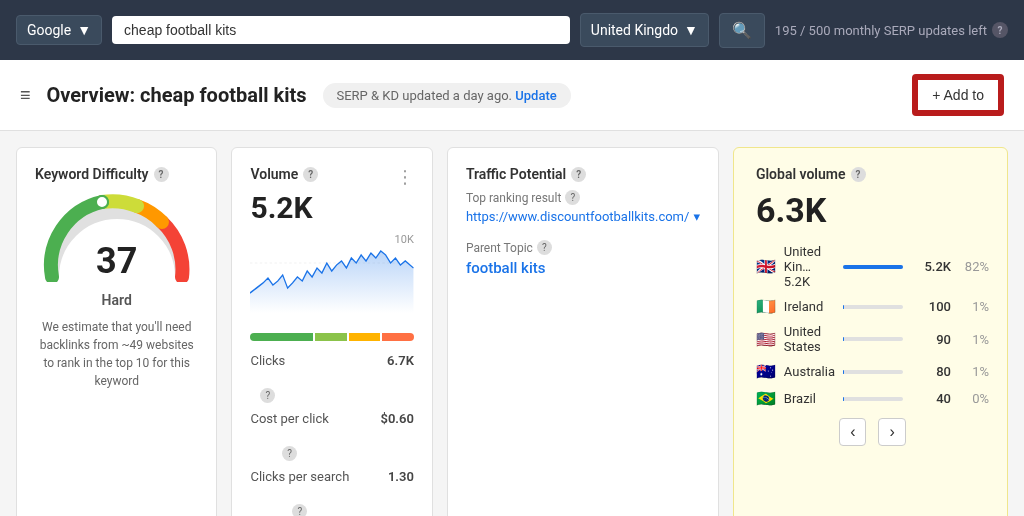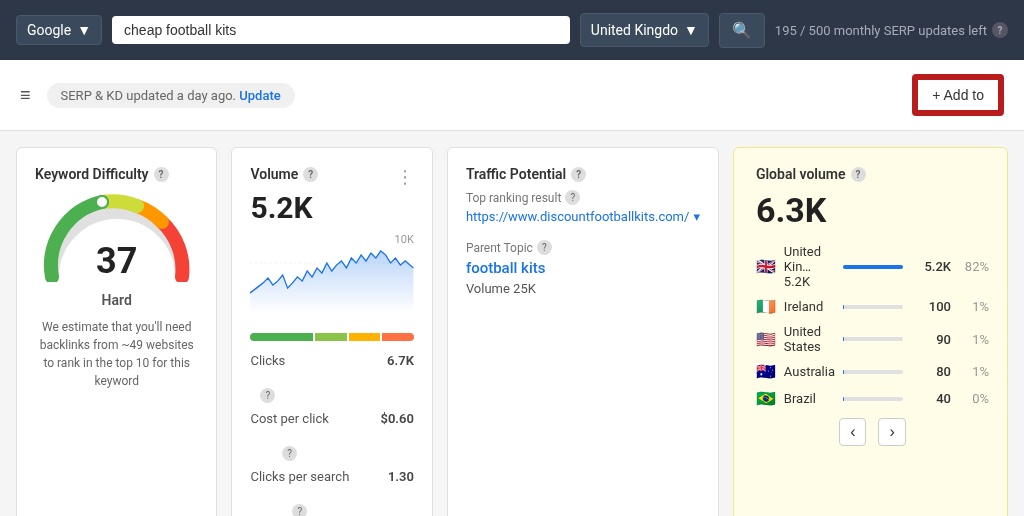--- a/index.html
+++ b/index.html
@@ -401,20 +401,21 @@
   </div>
   <button class="search-btn">🔍</button>
   <div class="serp-info">
     <span>195 / 500 monthly SERP updates left</span>
     <span class="info-icon">?</span>
   </div>
 </div>
 
 <div class="subheader">
   <span class="hamburger-icon">≡</span>
+  <span class="page-title">Overview: cheap football kits</span>
   <div class="update-notice">
     <span>SERP &amp; KD updated a day ago.</span>
     <a href="#">Update</a>
   </div>
   <button class="add-btn">+ Add to</button>
 </div>
 
 <div class="cards-grid">
 
   <div class="card kd-card">
@@ -510,21 +511,20 @@
     </div>
     <a href="#" class="tp-url">
       <span>https://www.discountfootballkits.com/</span>
       <span>▾</span>
     </a>
     <div class="tp-topic-label">
       <span>Parent Topic</span>
       <span class="help-icon">?</span>
     </div>
     <a href="#" class="tp-topic-link">football kits</a>
-    <div class="tp-volume-text">Volume 25K</div>
   </div>
 
   <div class="card gv-card">
     <div class="card-title">
       <span>Global volume</span>
       <span class="help-icon">?</span>
     </div>
     <div class="gv-value">6.3K</div>
     <div>
 

